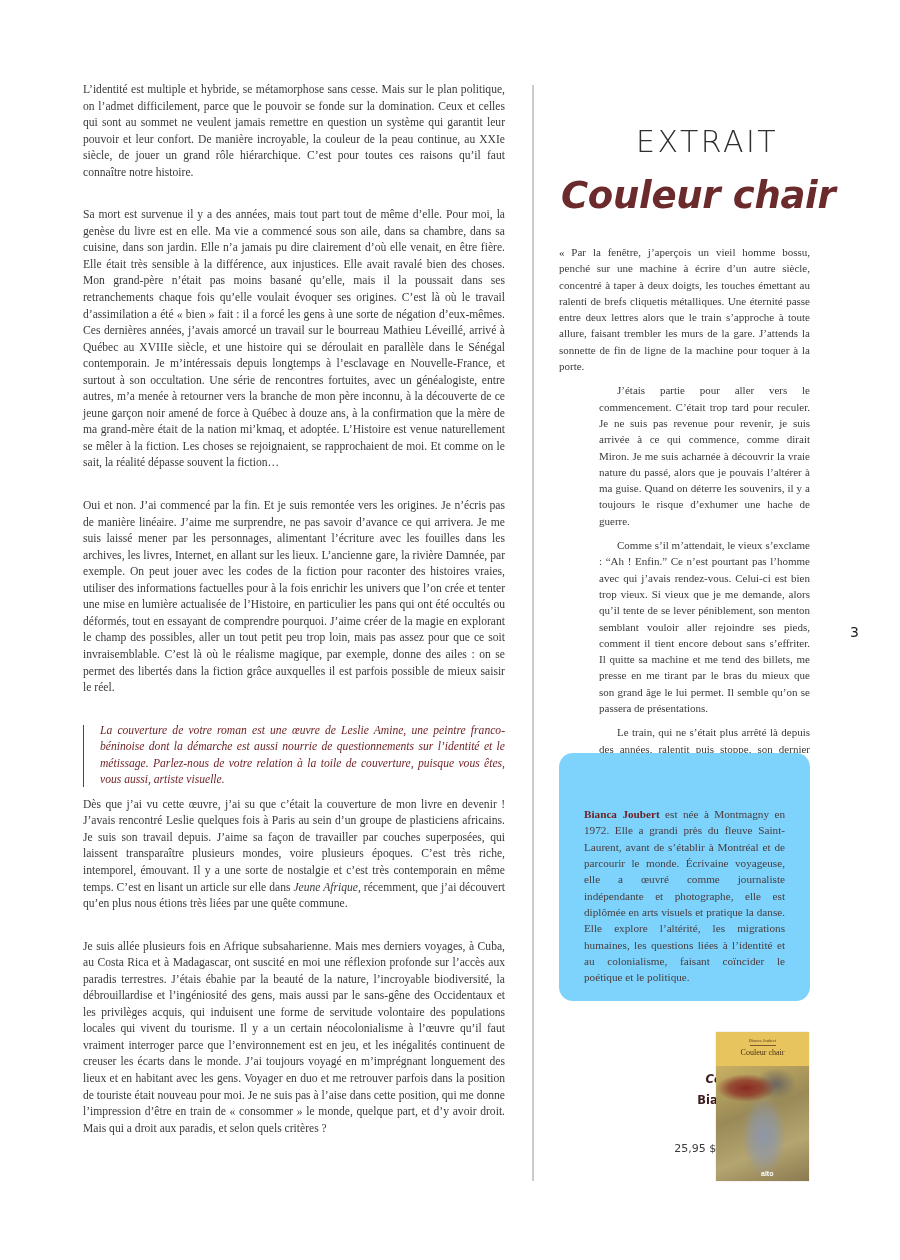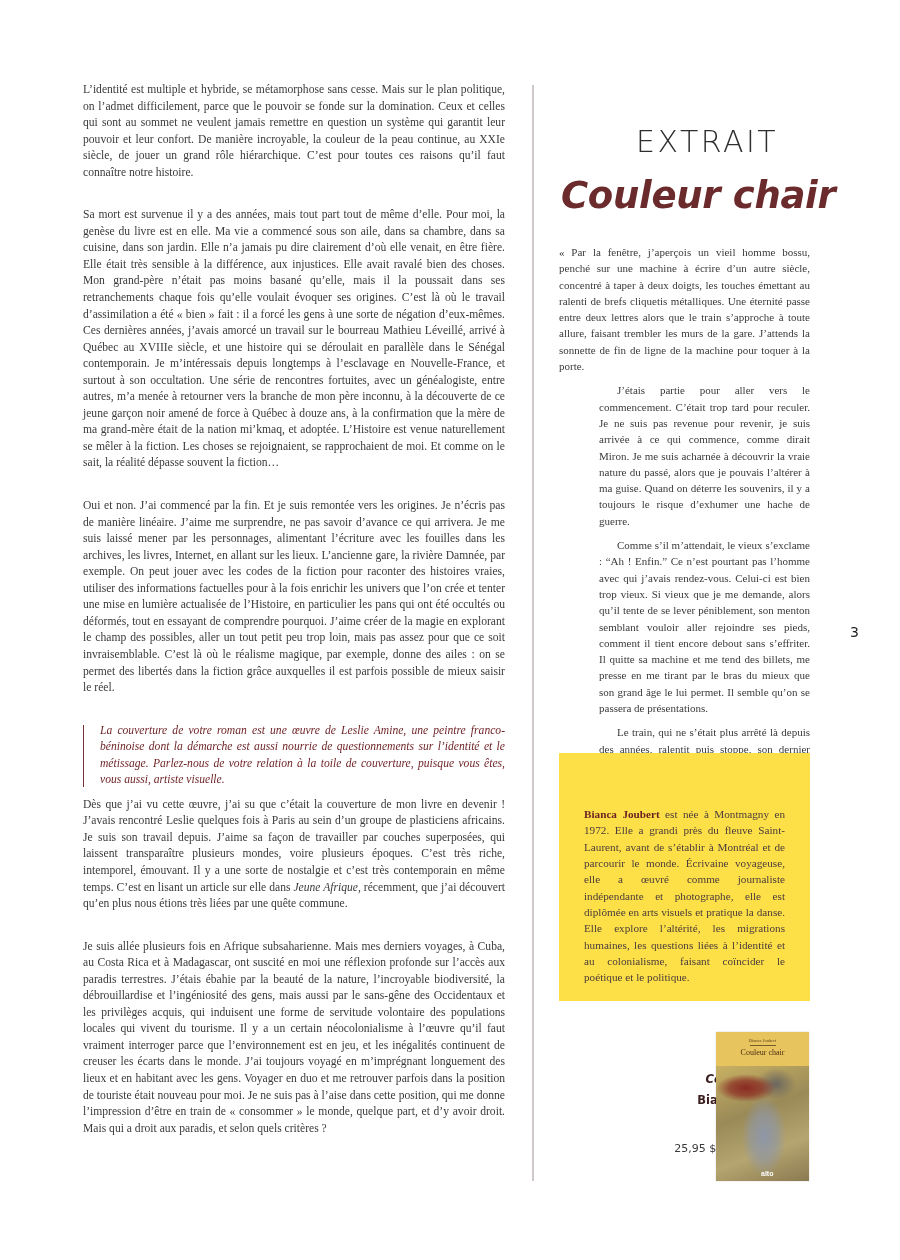--- a/index.html
+++ b/index.html
@@ -38,23 +38,23 @@
     font-size: 37px; color: #6b2a2b; letter-spacing: -0.3px;
   }
   .extrait-body {
     position: absolute; left: 0; top: 244px; width: 251px;
     font-size: 11px; line-height: 16.3px; text-align: justify; color: #3a3a3a;
   }
   .extrait-body p { margin-bottom: 8px; }
   .extrait-body p.indent { text-indent: 18px; margin-left: 40px; }
 
   .bio-box {
-    position: absolute; left: 0; top: 753px; width: 251px; height: 248px; background: #fde047;
+    position: absolute; left: 0; top: 753px; width: 251px; height: 248px; background: #7dd3fc;
     padding: 53px 25px 0 25px;
-    font-size: 11.2px; line-height: 16.35px; text-align: justify; color: #4a3b3c;
+    font-size: 11.2px; line-height: 16.35px; text-align: justify; color: #4a3b3c; border-radius: 14px;
   }
   .bio-box .bio-name { font-weight: bold; color: #6b1f22; }
 
   .book-info {
     position: absolute; right: 108px; top: 1072px; width: 180px; text-align: right;
     font-family: "DejaVu Sans", sans-serif; font-size: 11px; line-height: 14.5px; color: #3a3a3a;
   }
   .book-info .bk-title { font-style: italic; font-weight: bold; color: #3a1c1d; margin-bottom: 6px; font-size: 11.5px; }
   .book-info .bk-author { font-weight: bold; color: #3a1c1d; margin-bottom: 6px; font-size: 11.5px; }
 

